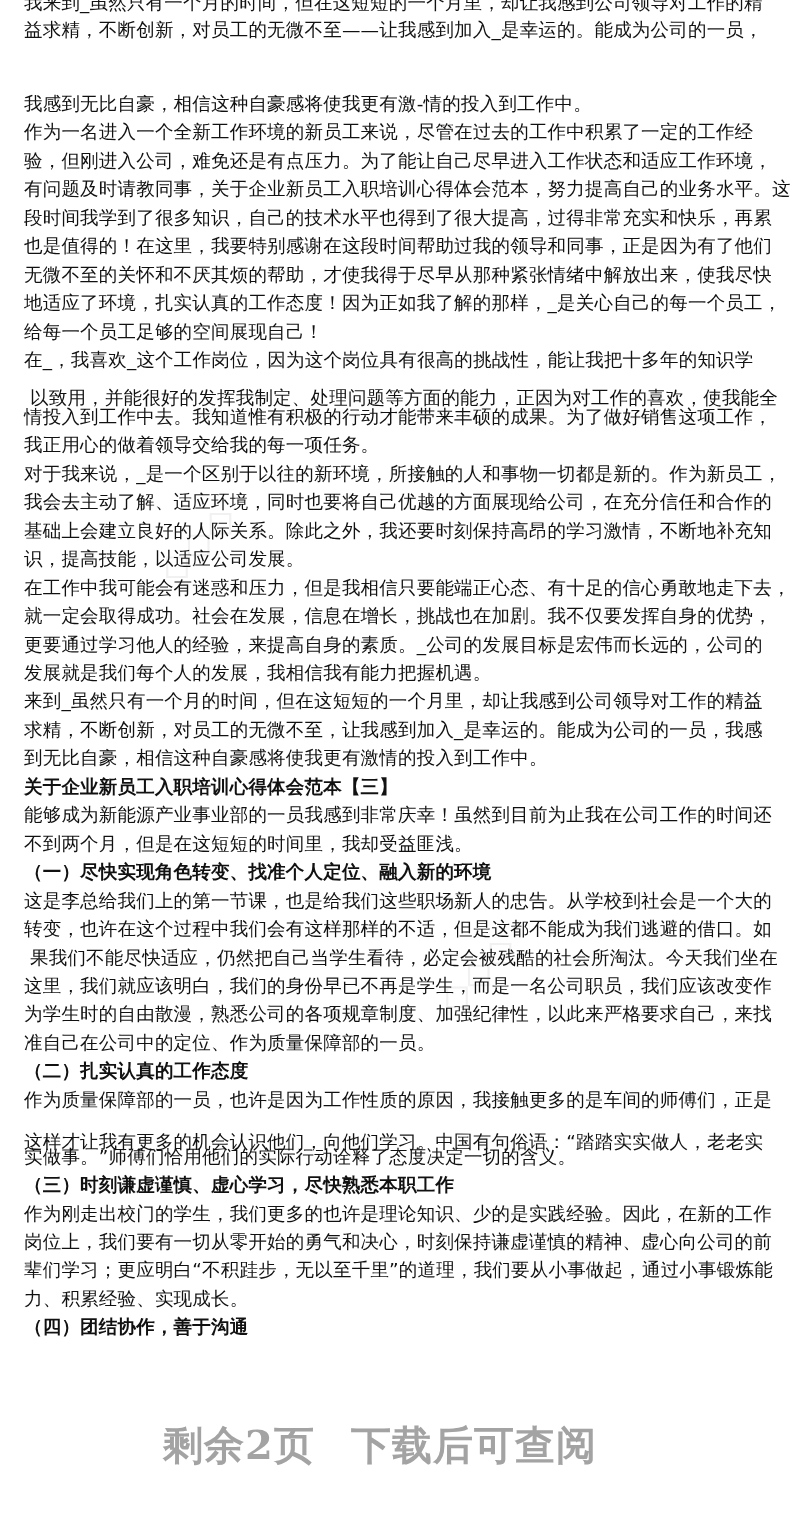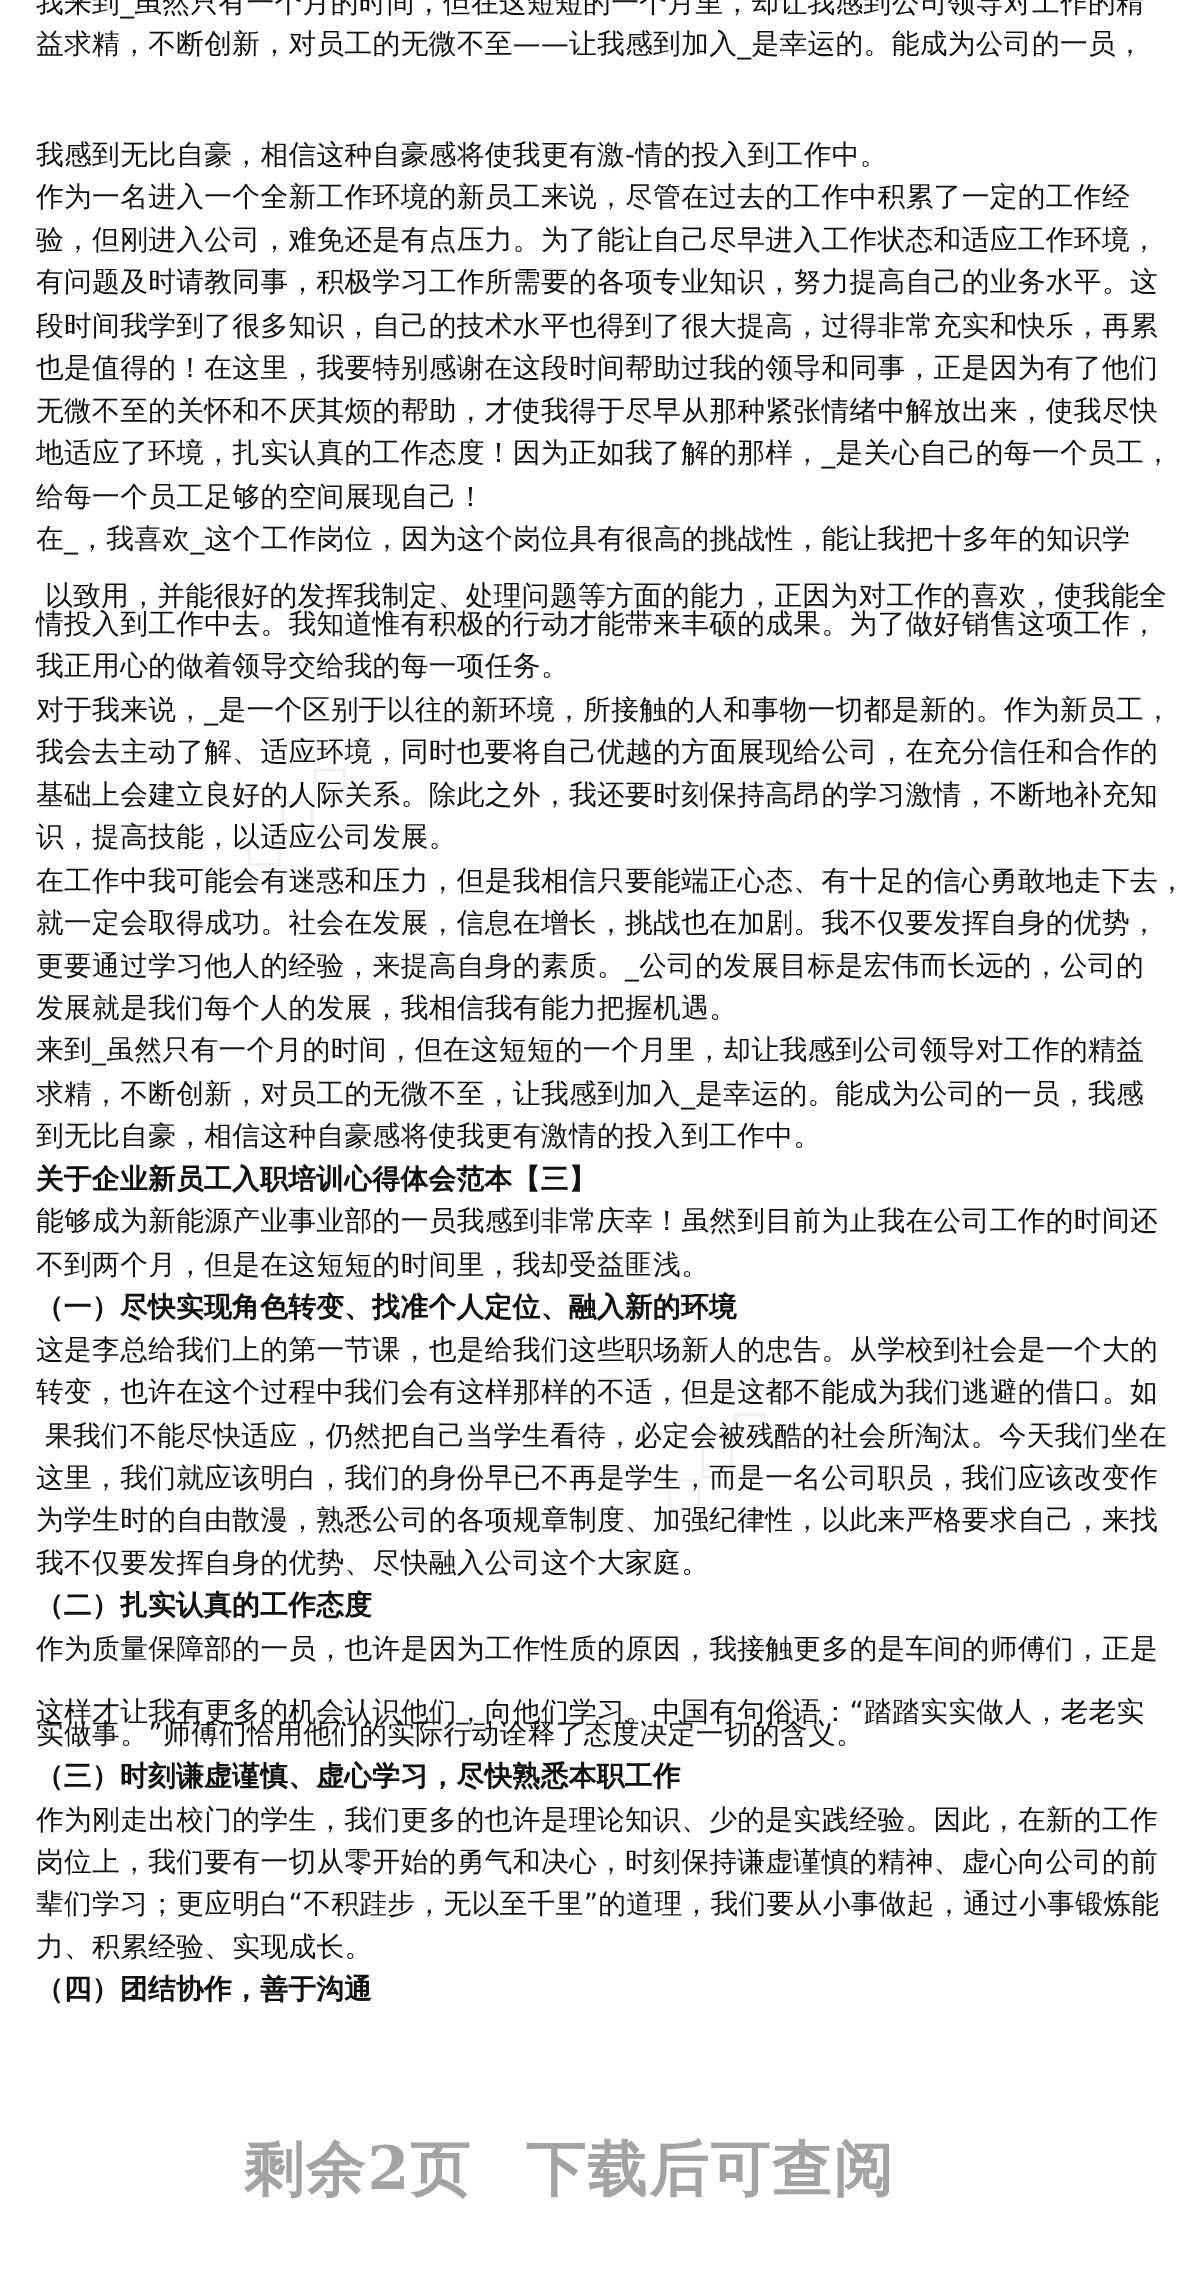--- a/index.html
+++ b/index.html
@@ -67,21 +67,21 @@
 <div class="page">
   <div class="watermark-diag" style="left:150px; top:520px;">◇◇◇</div>
   <div class="watermark-diag" style="left:430px; top:950px;">◇◇◇</div>
 
   <div id="lines">
       <div class="line" style="top: -9px;">我来到_虽然只有一个月的时间，但在这短短的一个月里，却让我感到公司领导对工作的精</div>
       <div class="line" style="top: 18px;">益求精，不断创新，对员工的无微不至——让我感到加入_是幸运的。能成为公司的一员，</div>
       <div class="line" style="top: 92px;">我感到无比自豪，相信这种自豪感将使我更有激-情的投入到工作中。</div>
       <div class="line" style="top: 120.45px;">作为一名进入一个全新工作环境的新员工来说，尽管在过去的工作中积累了一定的工作经</div>
       <div class="line" style="top: 148.9px;">验，但刚进入公司，难免还是有点压力。为了能让自己尽早进入工作状态和适应工作环境，</div>
-      <div class="line" style="top: 177.35px;">有问题及时请教同事，积极学习工作所需要的各项专业知识，努力提高自己的业务水平。这</div>
+      <div class="line" style="top: 177.35px;">有问题及时请教同事，关于企业新员工入职培训心得体会范本，努力提高自己的业务水平。这</div>
       <div class="line" style="top: 205.8px;">段时间我学到了很多知识，自己的技术水平也得到了很大提高，过得非常充实和快乐，再累</div>
       <div class="line" style="top: 234.25px;">也是值得的！在这里，我要特别感谢在这段时间帮助过我的领导和同事，正是因为有了他们</div>
       <div class="line" style="top: 262.7px;">无微不至的关怀和不厌其烦的帮助，才使我得于尽早从那种紧张情绪中解放出来，使我尽快</div>
       <div class="line" style="top: 291.15px;">地适应了环境，扎实认真的工作态度！因为正如我了解的那样，_是关心自己的每一个员工，</div>
       <div class="line" style="top: 319.6px;">给每一个员工足够的空间展现自己！</div>
       <div class="line" style="top: 348.05px;">在_，我喜欢_这个工作岗位，因为这个岗位具有很高的挑战性，能让我把十多年的知识学</div>
       <div class="line" style="top: 386px; text-align: center;">以致用，并能很好的发挥我制定、处理问题等方面的能力，正因为对工作的喜欢，使我能全</div>
       <div class="line" style="top: 404.95px;">情投入到工作中去。我知道惟有积极的行动才能带来丰硕的成果。为了做好销售这项工作，</div>
       <div class="line" style="top: 433.4px;">我正用心的做着领导交给我的每一项任务。</div>
       <div class="line" style="top: 461.85px;">对于我来说，_是一个区别于以往的新环境，所接触的人和事物一切都是新的。作为新员工，</div>
@@ -97,21 +97,21 @@
       <div class="line" style="top: 746.35px;">到无比自豪，相信这种自豪感将使我更有激情的投入到工作中。</div>
       <div class="line heading" style="top: 774.8px;">关于企业新员工入职培训心得体会范本【三】</div>
       <div class="line" style="top: 803.25px;">能够成为新能源产业事业部的一员我感到非常庆幸！虽然到目前为止我在公司工作的时间还</div>
       <div class="line" style="top: 831.7px;">不到两个月，但是在这短短的时间里，我却受益匪浅。</div>
       <div class="line heading" style="top: 860.15px;">（一）尽快实现角色转变、找准个人定位、融入新的环境</div>
       <div class="line" style="top: 888.6px;">这是李总给我们上的第一节课，也是给我们这些职场新人的忠告。从学校到社会是一个大的</div>
       <div class="line" style="top: 917.05px;">转变，也许在这个过程中我们会有这样那样的不适，但是这都不能成为我们逃避的借口。如</div>
       <div class="line" style="top: 945.5px; text-align: center;">果我们不能尽快适应，仍然把自己当学生看待，必定会被残酷的社会所淘汰。今天我们坐在</div>
       <div class="line" style="top: 973.95px;">这里，我们就应该明白，我们的身份早已不再是学生，而是一名公司职员，我们应该改变作</div>
       <div class="line" style="top: 1002.4px;">为学生时的自由散漫，熟悉公司的各项规章制度、加强纪律性，以此来严格要求自己，来找</div>
-      <div class="line" style="top: 1030.85px;">我不仅要发挥自身的优势、尽快融入公司这个大家庭。</div>
+      <div class="line" style="top: 1030.85px;">准自己在公司中的定位、作为质量保障部的一员。</div>
       <div class="line heading" style="top: 1059.3px;">（二）扎实认真的工作态度</div>
       <div class="line" style="top: 1087.75px;">作为质量保障部的一员，也许是因为工作性质的原因，我接触更多的是车间的师傅们，正是</div>
       <div class="line" style="top: 1130px;">这样才让我有更多的机会认识他们，向他们学习。中国有句俗语：“踏踏实实做人，老老实</div>
       <div class="line" style="top: 1144.65px;">实做事。”师傅们恰用他们的实际行动诠释了态度决定一切的含义。</div>
       <div class="line heading" style="top: 1173.1px;">（三）时刻谦虚谨慎、虚心学习，尽快熟悉本职工作</div>
       <div class="line" style="top: 1201.55px;">作为刚走出校门的学生，我们更多的也许是理论知识、少的是实践经验。因此，在新的工作</div>
       <div class="line" style="top: 1230px;">岗位上，我们要有一切从零开始的勇气和决心，时刻保持谦虚谨慎的精神、虚心向公司的前</div>
       <div class="line" style="top: 1258.45px;">辈们学习；更应明白“不积跬步，无以至千里”的道理，我们要从小事做起，通过小事锻炼能</div>
       <div class="line" style="top: 1286.9px;">力、积累经验、实现成长。</div>
       <div class="line heading" style="top: 1315.35px;">（四）团结协作，善于沟通</div>

